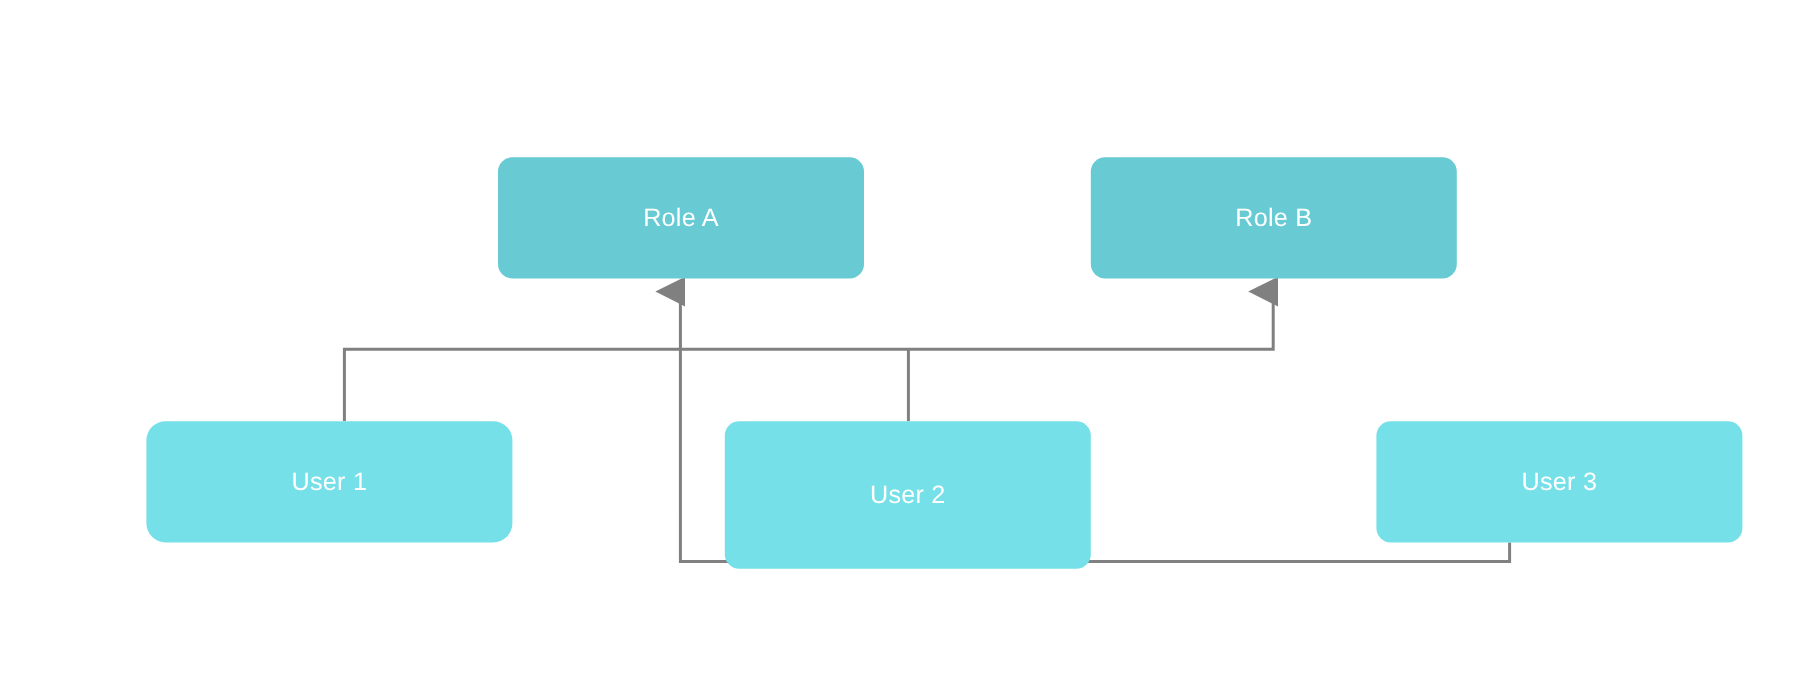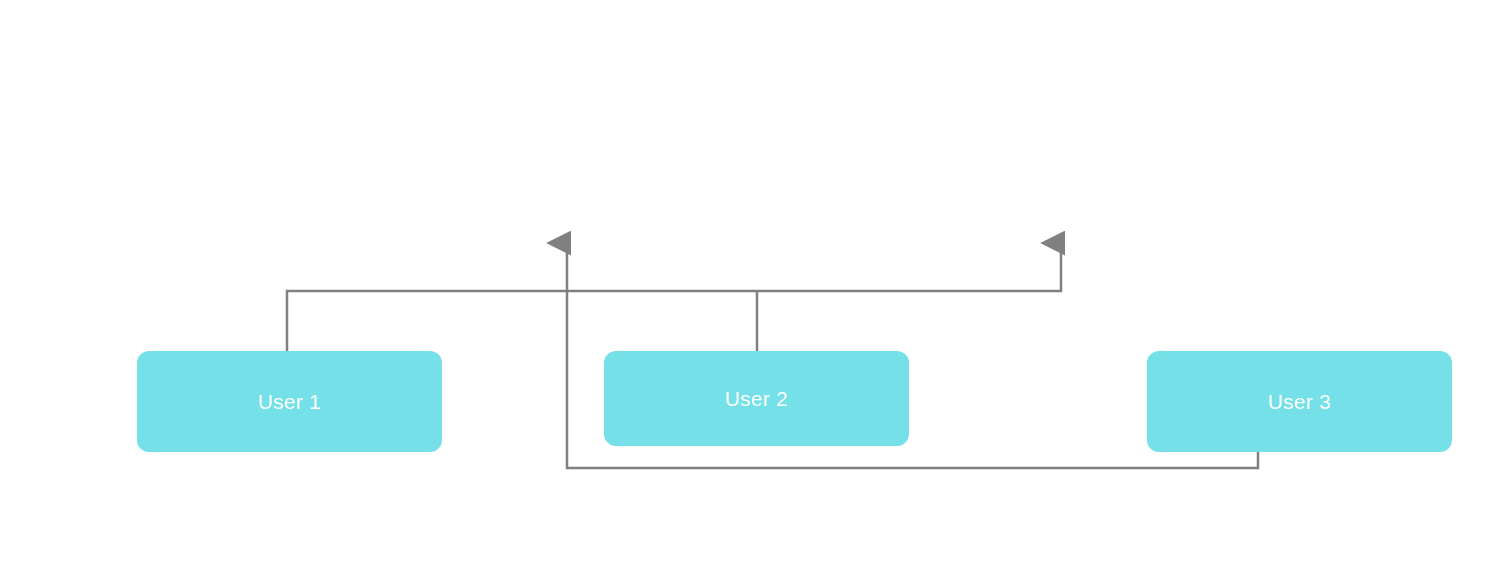--- a/index.html
+++ b/index.html
@@ -44,22 +44,22 @@
     user-select: none;
   }
   .node-role {
     background: #68cbd4;
   }
   .node-user {
     background: #76e0e8;
   }
   #node-role-a { left: 415px; top: 131px; width: 305px; height: 101px; }
   #node-role-b { left: 909px; top: 131px; width: 305px; height: 101px; }
-  #node-user-1 { left: 137px; top: 351px; width: 305px; height: 101px; }
-  #node-user-2 { left: 604px; top: 351px; width: 305px; height: 95px; }
+  #node-user-1 { left: 122px; top: 351px; width: 305px; height: 101px; border-radius: 16px; }
+  #node-user-2 { left: 604px; top: 351px; width: 305px; height: 123px; }
   #node-user-3 { left: 1105px; top: 351px; width: 305px; height: 101px; margin-left: 42px; }
 </style>
 </head>
 <body>
 
 <div id="diagram-canvas">
 
   <svg id="connector-layer" viewBox="0 0 1494 578" width="1494" height="578" xmlns="http://www.w3.org/2000/svg">
     <defs>
       <marker id="arrow-up" viewBox="0 0 12 12" refX="6" refY="10" markerWidth="10" markerHeight="10" orient="auto-start-reverse">
@@ -67,21 +67,27 @@
       </marker>
     </defs>
 
     <path d="M 287 351 L 287 291 L 1061 291 L 1061 243" fill="none" stroke="#808080" stroke-width="2.5" stroke-linecap="butt" stroke-linejoin="miter" marker-end="url(#arrow-up)"></path>
 
     <path d="M 757 351 L 757 291" fill="none" stroke="#808080" stroke-width="2.5" stroke-linecap="butt"></path>
 
     <path d="M 1258 452 L 1258 468 L 567 468 L 567 243" fill="none" stroke="#808080" stroke-width="2.5" stroke-linecap="butt" stroke-linejoin="miter" marker-end="url(#arrow-up)"></path>
   </svg>
 
+  <div class="node node-role" id="node-role-a">
+    <span class="node-label">Role A</span>
+  </div>
 
+  <div class="node node-role" id="node-role-b">
+    <span class="node-label">Role B</span>
+  </div>
 
   <div class="node node-user" id="node-user-1">
     <span class="node-label">User 1</span>
   </div>
 
   <div class="node node-user" id="node-user-2">
     <span class="node-label">User 2</span>
   </div>
 
   <div class="node node-user" id="node-user-3">

